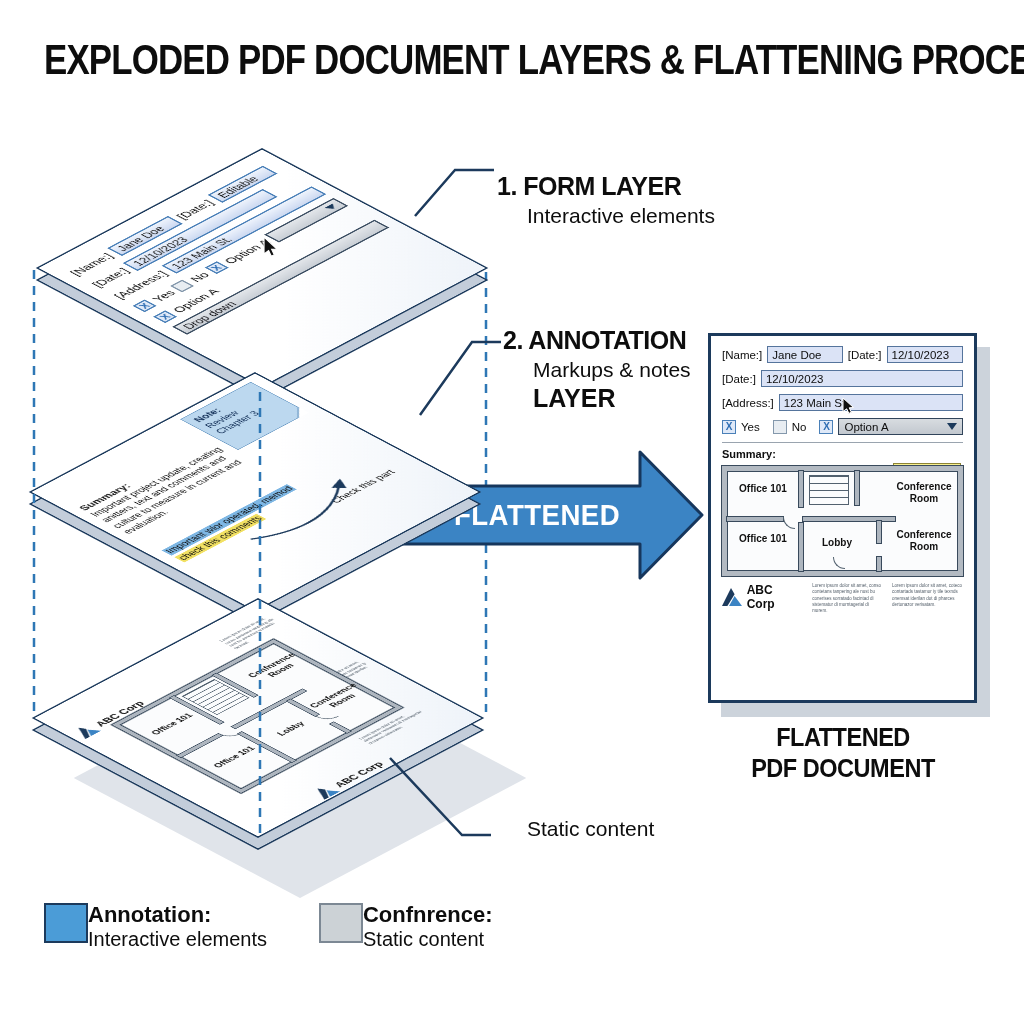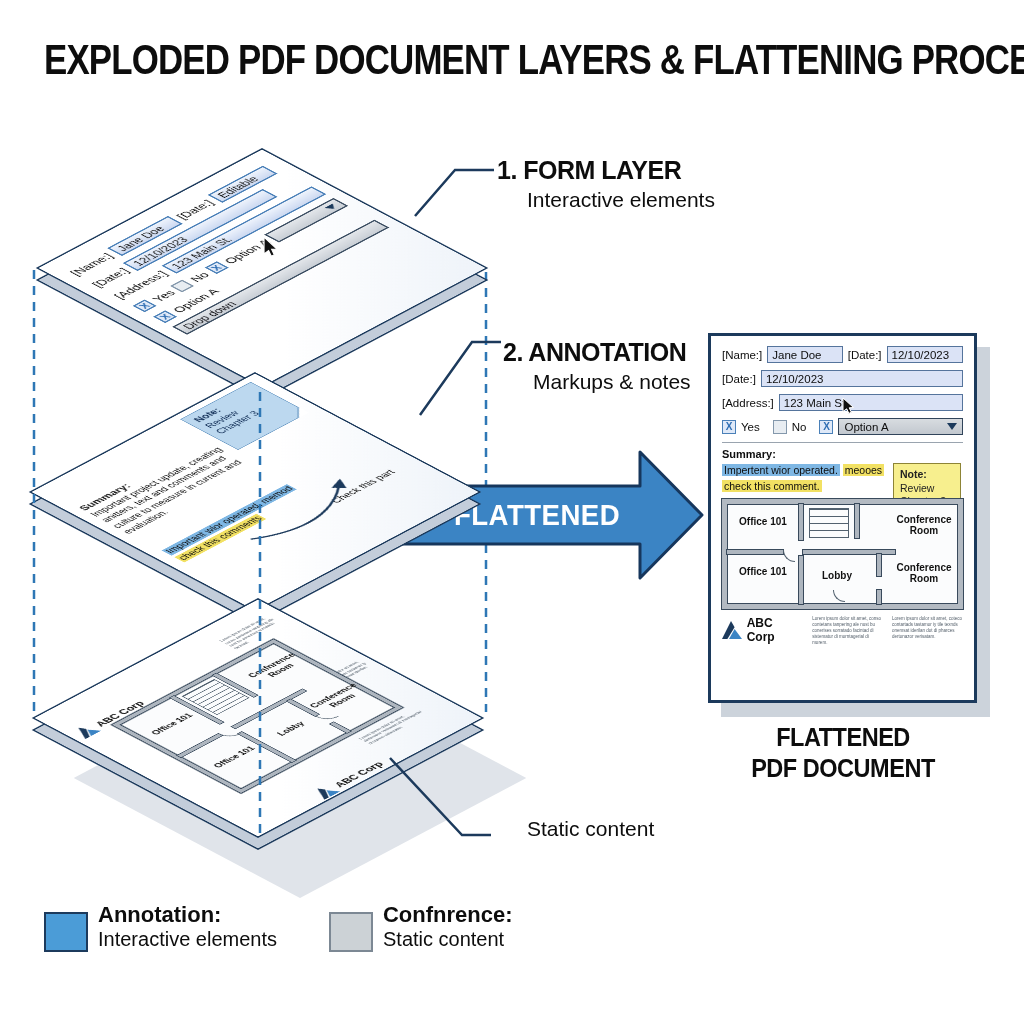--- a/index.html
+++ b/index.html
@@ -111,21 +111,21 @@
   .dplan .roomlbl { font-size:10px; }
   .dfooter { display:flex; align-items:flex-start; gap:9px; margin-top:7px; }
   .dfine { width:72px; font-size:4.5px; line-height:1.35; color:#55606b; }
   .cursor { position:absolute; z-index:6; }
   
   #caption { position:absolute; left:706px; top:722px; width:274px; text-align:center; z-index:5;
     font-size:25px; font-weight:700; line-height:1.25; letter-spacing:-.5px; transform:scaleX(.94); }
   #legend { position:absolute; left:44px; top:890px; }
   .ltitle { font-size:27px; font-weight:700; }
   .lrow { display:flex; gap:52px; margin-top:13px; }
-  .litem { display:flex; gap:10px; align-items:flex-end; }
+  .litem { display:flex; align-items:flex-start; }
   .lswatch { width:44px; height:40px; flex:none; }
   .lswatch.blue { background:#4b9cd7; border:2.5px solid #1c3a5c; }
   .lswatch.gray { background:#ccd2d6; border:2.5px solid #7c8894; }
   .lname { font-size:22px; font-weight:700; line-height:1.1; }
   .ldesc { font-size:20px; line-height:1.25; }
 </style>
 </head>
 <body>
 
 <div class="canvas">
@@ -263,27 +263,28 @@
   </svg>
 
   <svg id="ov-high" class="ov">
     <line x1="34" y1="270" x2="34" y2="712" stroke="#2e77b5" stroke-width="2.5" stroke-dasharray="9 7"></line>
     <line x1="260" y1="392" x2="260" y2="836" stroke="#2e77b5" stroke-width="2.5" stroke-dasharray="9 7"></line>
     <polyline points="415,216 455,170 494,170" fill="none" stroke="#1c3a5c" stroke-width="2.5"></polyline>
     <polyline points="420,415 472,342 501,342" fill="none" stroke="#1c3a5c" stroke-width="2.5"></polyline>
     <polyline points="390,758 462,835 491,835" fill="none" stroke="#1c3a5c" stroke-width="2.5"></polyline>
   </svg>
 
-  <div class="callout" style="left:497px; top:156px;">
+  <div class="callout" style="left:497px; top:172px;">
     <div class="c-title">1. FORM LAYER</div>
     <div class="c-sub">Interactive elements</div>
   </div>
-  <div class="callout" style="left:503px; top:338px;">
+  <div class="callout" style="left:503px; top:326px;">
     <div class="c-title">2. ANNOTATION</div>
     <div class="c-sub">Markups &amp; notes</div>
+    <div class="c-suffix">LAYER</div>
   </div>
   <div class="callout" style="left:497px; top:814px;">
     <div class="c-sub">Static content</div>
   </div>
 
   <div id="flatdoc">
     <div class="drow">
       <span>[Name:]</span>
       <div class="dinput" style="width:76px;">Jane Doe</div>
       <span>[Date:]</span>
@@ -307,25 +308,20 @@
       <span>No</span>
       <span class="dcb" style="margin-left:8px;">X</span>
       <div class="ddd" style="flex:1;">
         <span>Option A</span>
         <span class="tri"></span>
       </div>
     </div>
     <div class="dsep"></div>
     <div class="dsum">
       <span class="b">Summary:</span><br>
-    </div>
-    <div class="dhl">
-      <span class="hl-blue">Impertent wior operated.</span>
-      <span class="hl-yellow">meooes</span><br>
-      <span class="hl-yellow">check this comment.</span>
     </div>
     <div class="dnote">
       <b>Note:</b><br>
       <span>Review</span><br>
       <span>Chapter 3</span>
       <span class="fold"></span>
     </div>
     <div class="dplan">
       <div class="wall" style="left:72px; top:0; width:4px; height:36px;"></div>
       <div class="wall" style="left:72px; top:52px; width:4px; height:48px;"></div>

